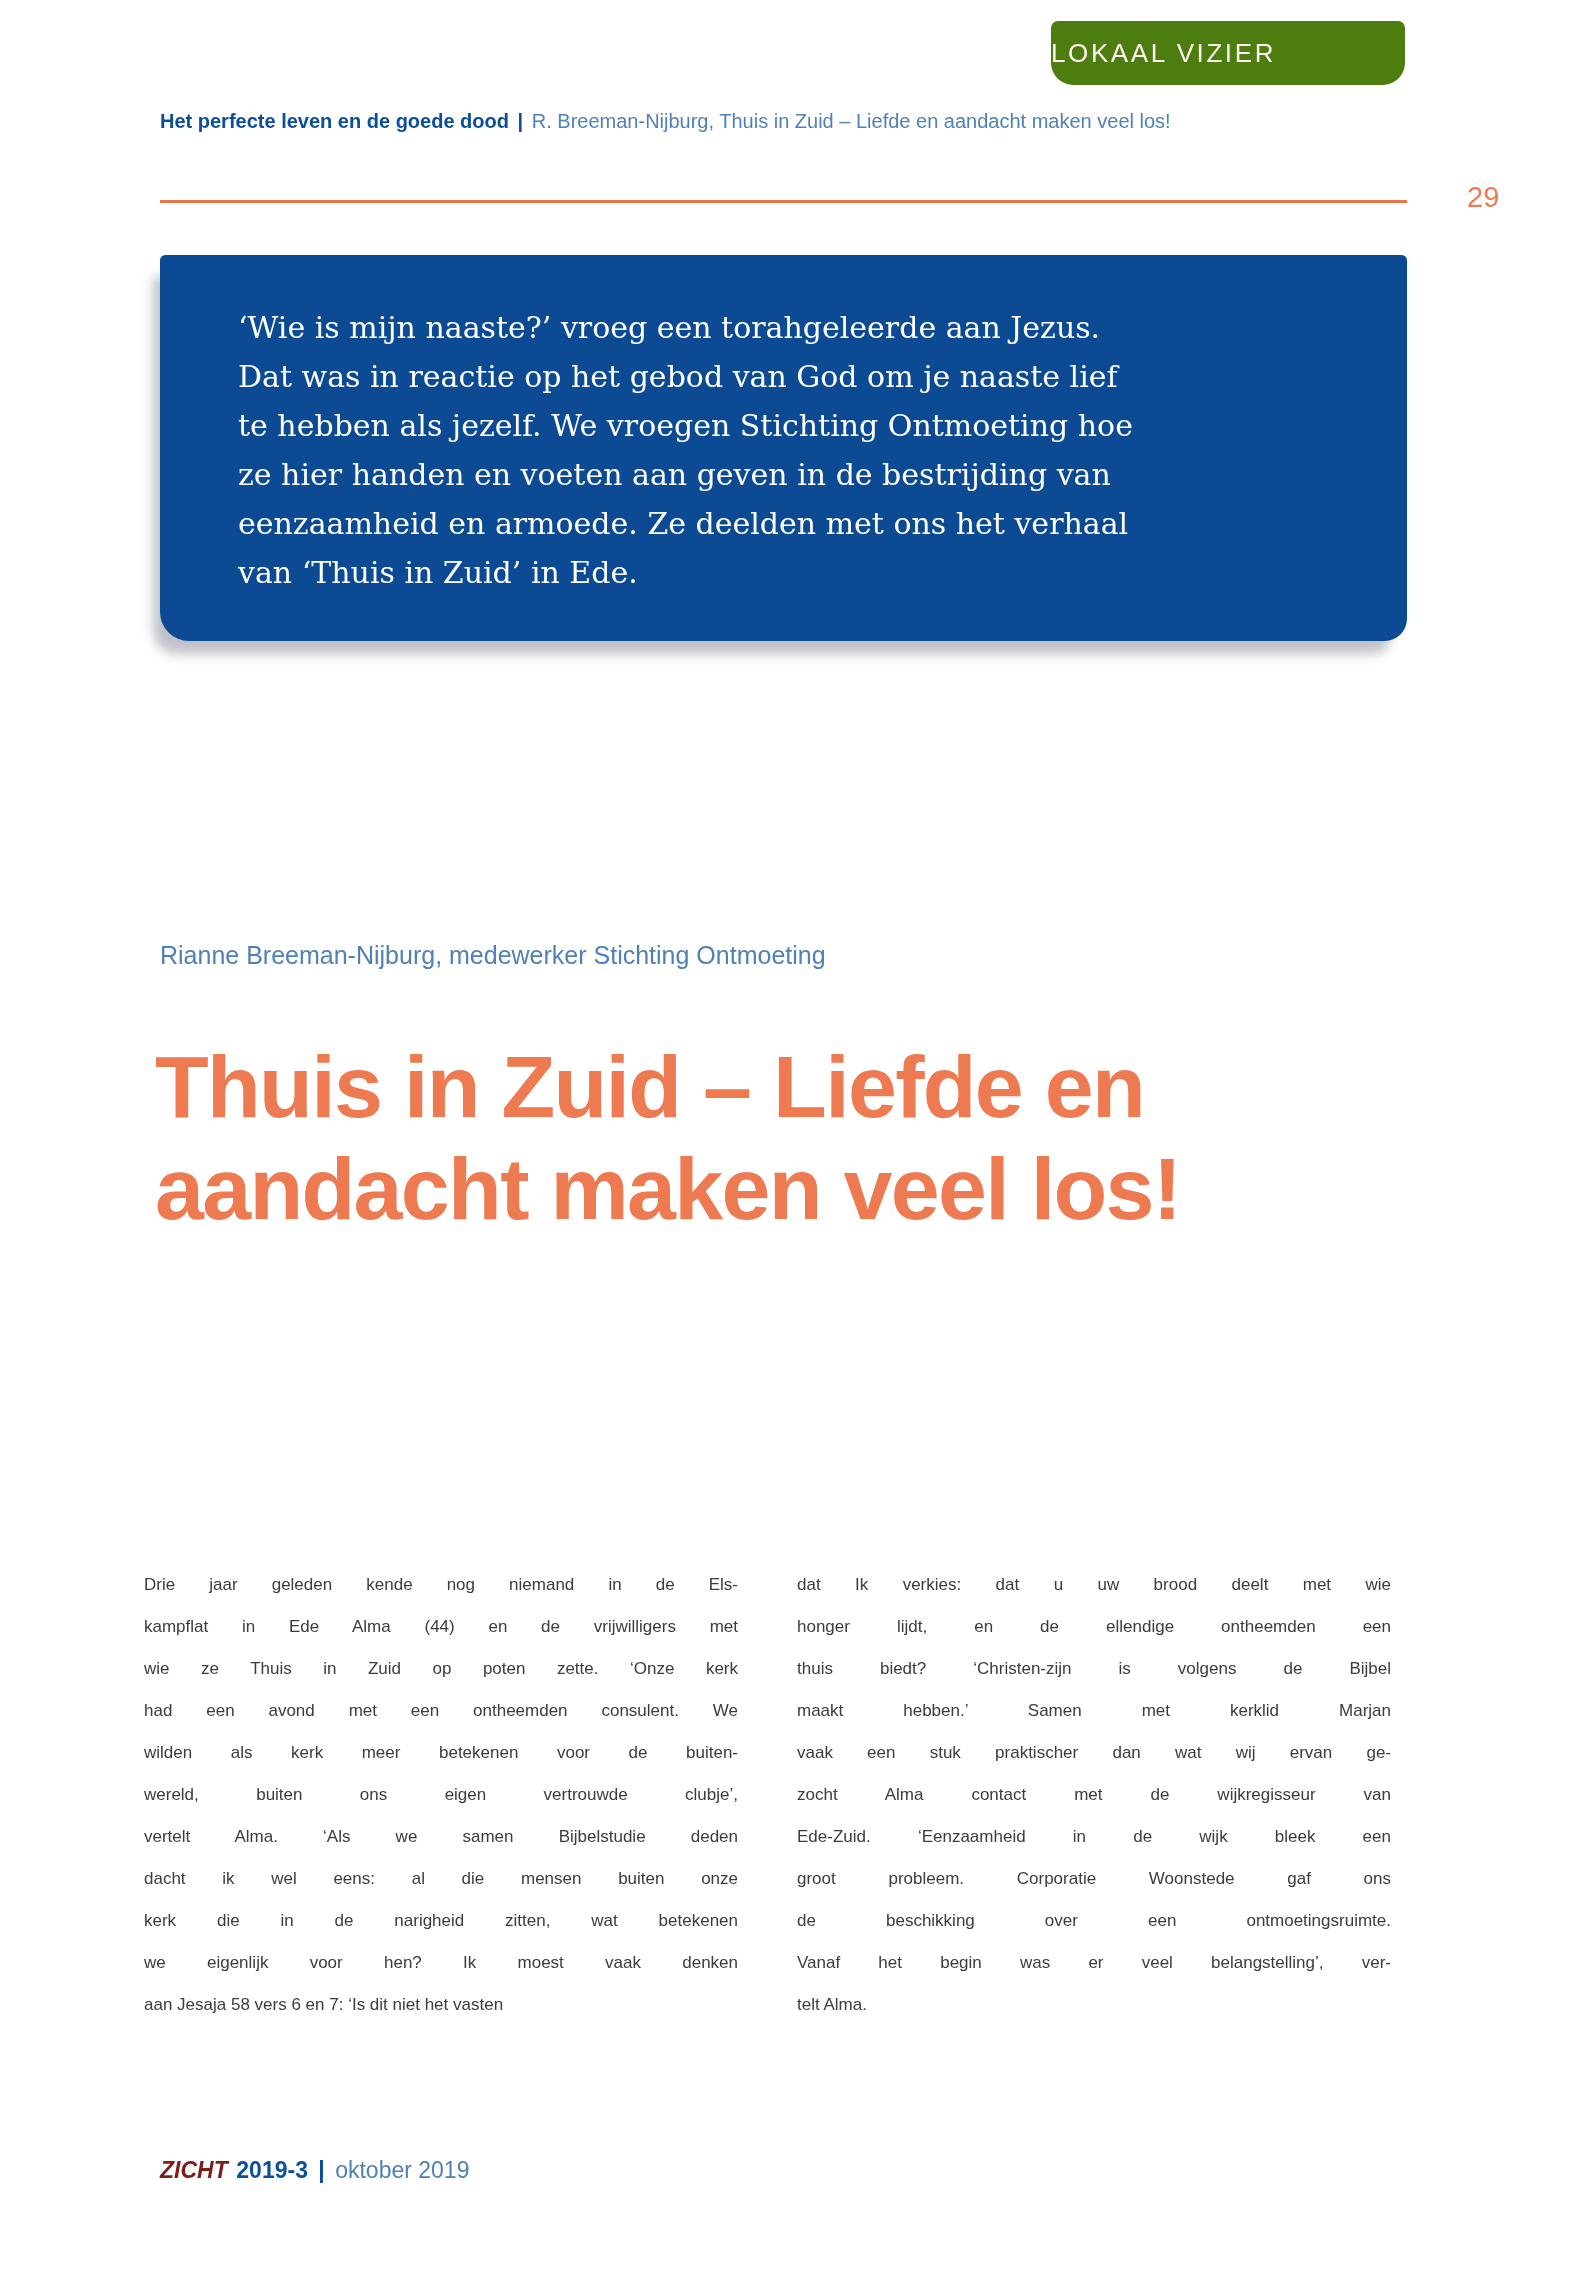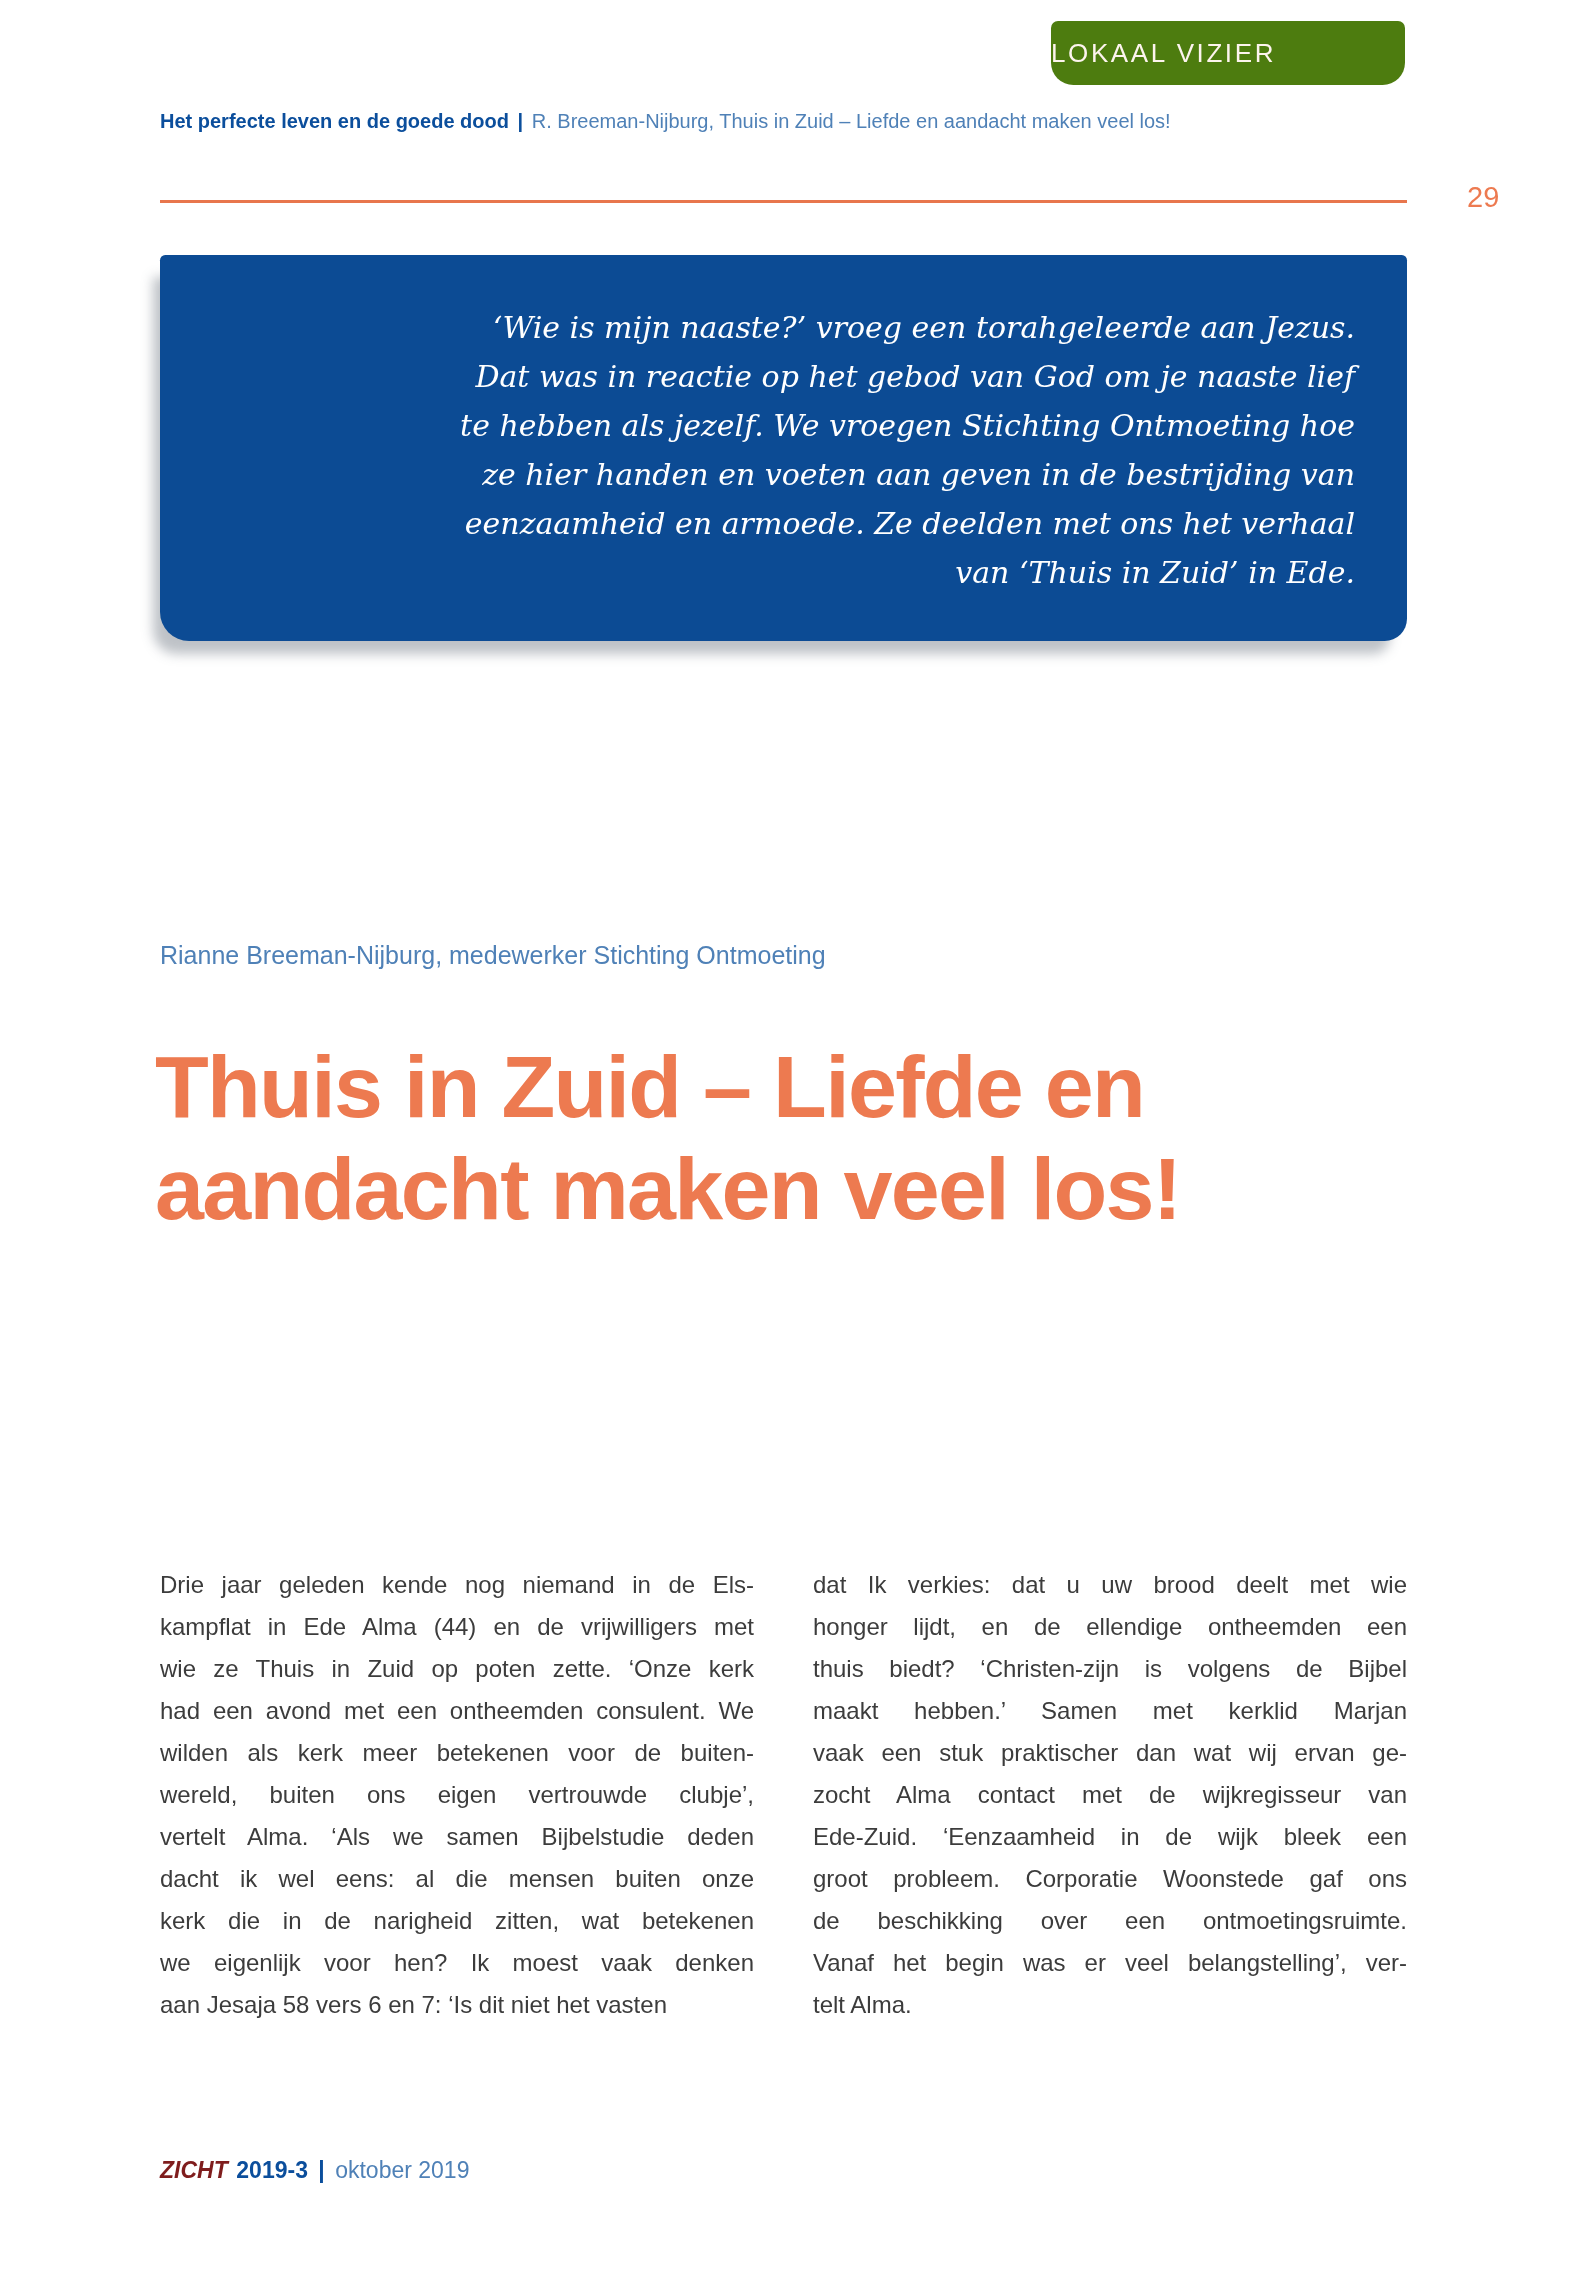--- a/index.html
+++ b/index.html
@@ -60,21 +60,21 @@
     box-sizing: border-box;
     background: #0C4B94;
     border-radius: 5.2px 5.2px 22.4px 29px;
     box-shadow: -12px 17.3px 12px -5.2px rgba(110,120,130,0.45);
     padding: 48px 52px 0 78px;
     color: #ffffff;
     font-family: "DejaVu Serif", serif;
     font-size: 30px;
     line-height: 49px;
   }
-  .intro-box .line { text-align: right; font-style: italic; }
+  .intro-box .line { text-align: left; }
 
   
   .byline {
     position: absolute;
     left: 160px; top: 941px;
     color: #4F81B7;
     font-size: 25px;
   }
 
   
@@ -85,26 +85,26 @@
     color: #ED7A50;
     font-weight: 700;
     font-size: 88px;
     line-height: 102px;
     letter-spacing: -1.7px;
   }
 
   
   .article {
     position: absolute;
-    left: 160px; top: 1564px;
+    left: 144px; top: 1564px;
     width: 1247px;
     display: flex;
     gap: 59px;
     color: #3C3C3C;
-    font-size: 24px;
+    font-size: 17px;
     line-height: 42px;
   }
   .article .column { width: 597px; }
   .article .column .line {
     text-align: justify;
     text-align-last: justify;
     white-space: nowrap;
   }
   .article .column .line:last-child { text-align-last: left; }
 

